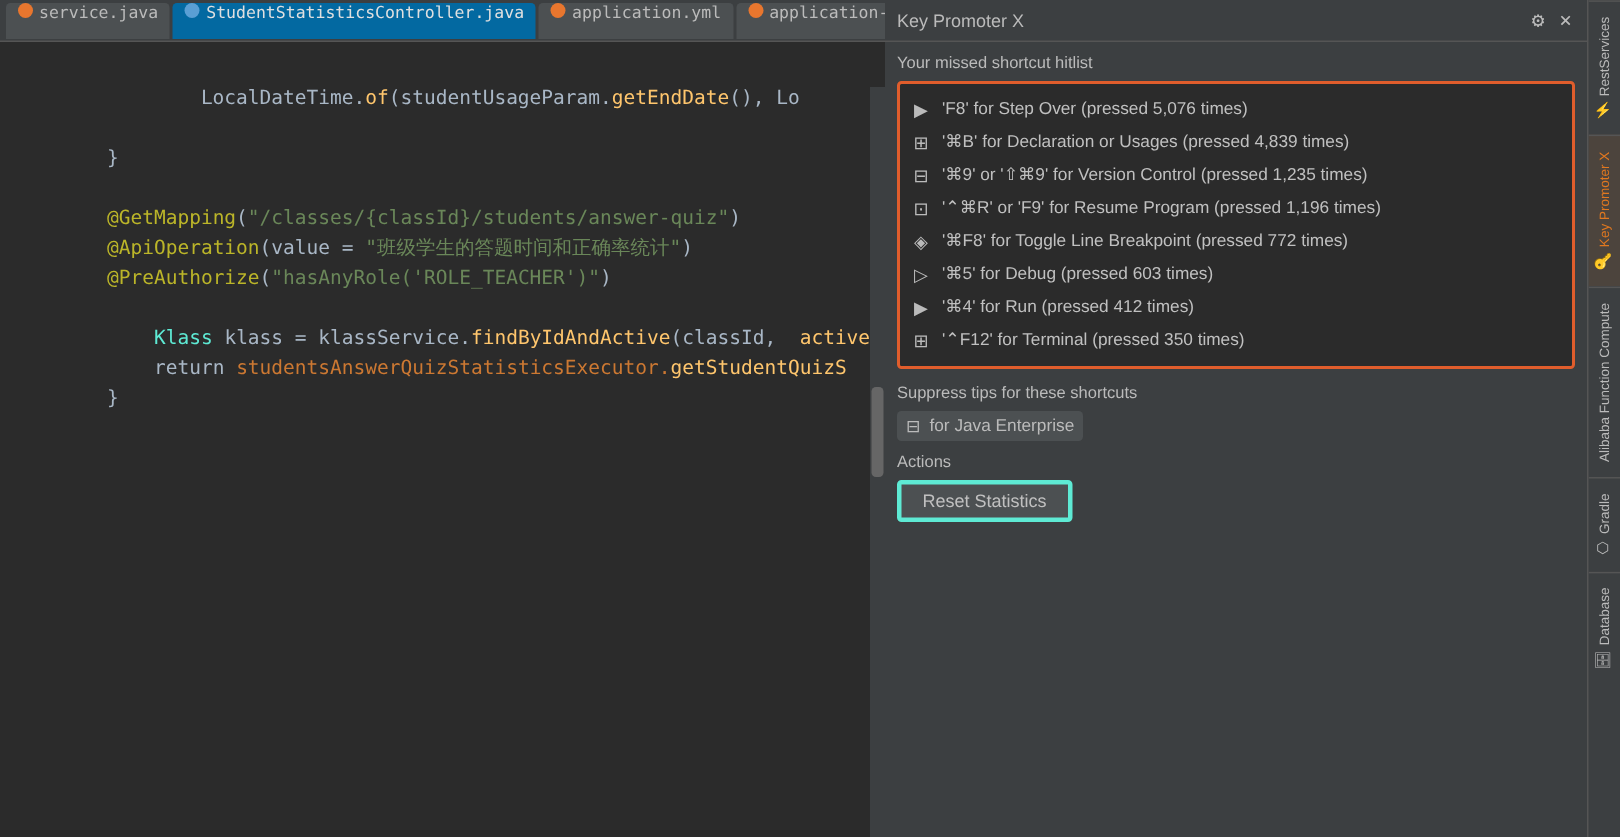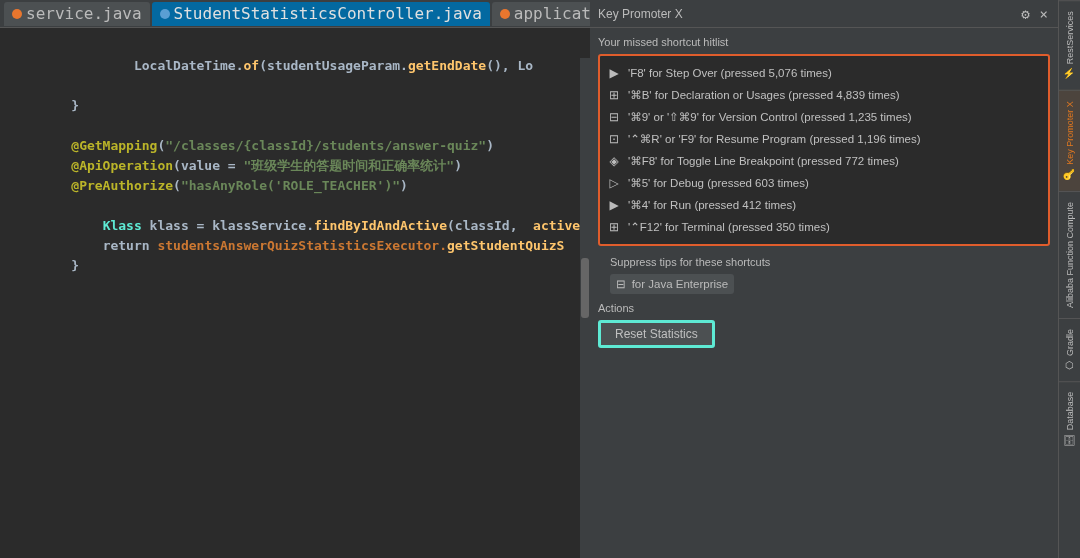--- a/index.html
+++ b/index.html
@@ -20,27 +20,27 @@
       background: #3c3f41;
       height: 28px;
       border-bottom: 1px solid #555;
       font-size: 11px;
       padding: 0 4px;
       gap: 2px;
       overflow: hidden;
     }
     .tab {
       display: flex;
-      align-items: center;
+      align-items: flex-start;
       height: 24px;
       padding: 0 8px;
       background: #4c5052;
       color: #bbb;
       border-radius: 3px 3px 0 0;
-      font-size: 16px;
+      font-size: 11px;
       gap: 4px;
       cursor: pointer;
       white-space: nowrap;
     }
     .tab.active {
       background: #0369a1;
       color: #e0e0e0;
     }
     .tab-icon {
       width: 10px;
@@ -61,21 +61,20 @@
     }
     .code-lines {
       display: flex;
       flex-direction: column;
     }
     .code-line {
       display: flex;
       font-size: 13px;
       line-height: 20px;
       min-height: 20px;
-      font-weight: bold;
     }
     .line-num {
       min-width: 40px;
       text-align: right;
       padding-right: 12px;
       color: #555;
       user-select: none;
     }
     .line-content {
       flex: 1;
@@ -169,21 +168,20 @@
       min-width: 16px;
       text-align: center;
       font-size: 12px;
     }
     .shortcut-text {
       color: #c0c0c0;
     }
 
     .suppress-section {
       margin-bottom: 8px;
-      margin-left: 12px;
     }
     .suppress-title {
       font-size: 11px;
       color: #bbb;
       margin-bottom: 6px;
     }
     .suppress-item {
       display: flex;
       align-items: center;
       gap: 6px;

